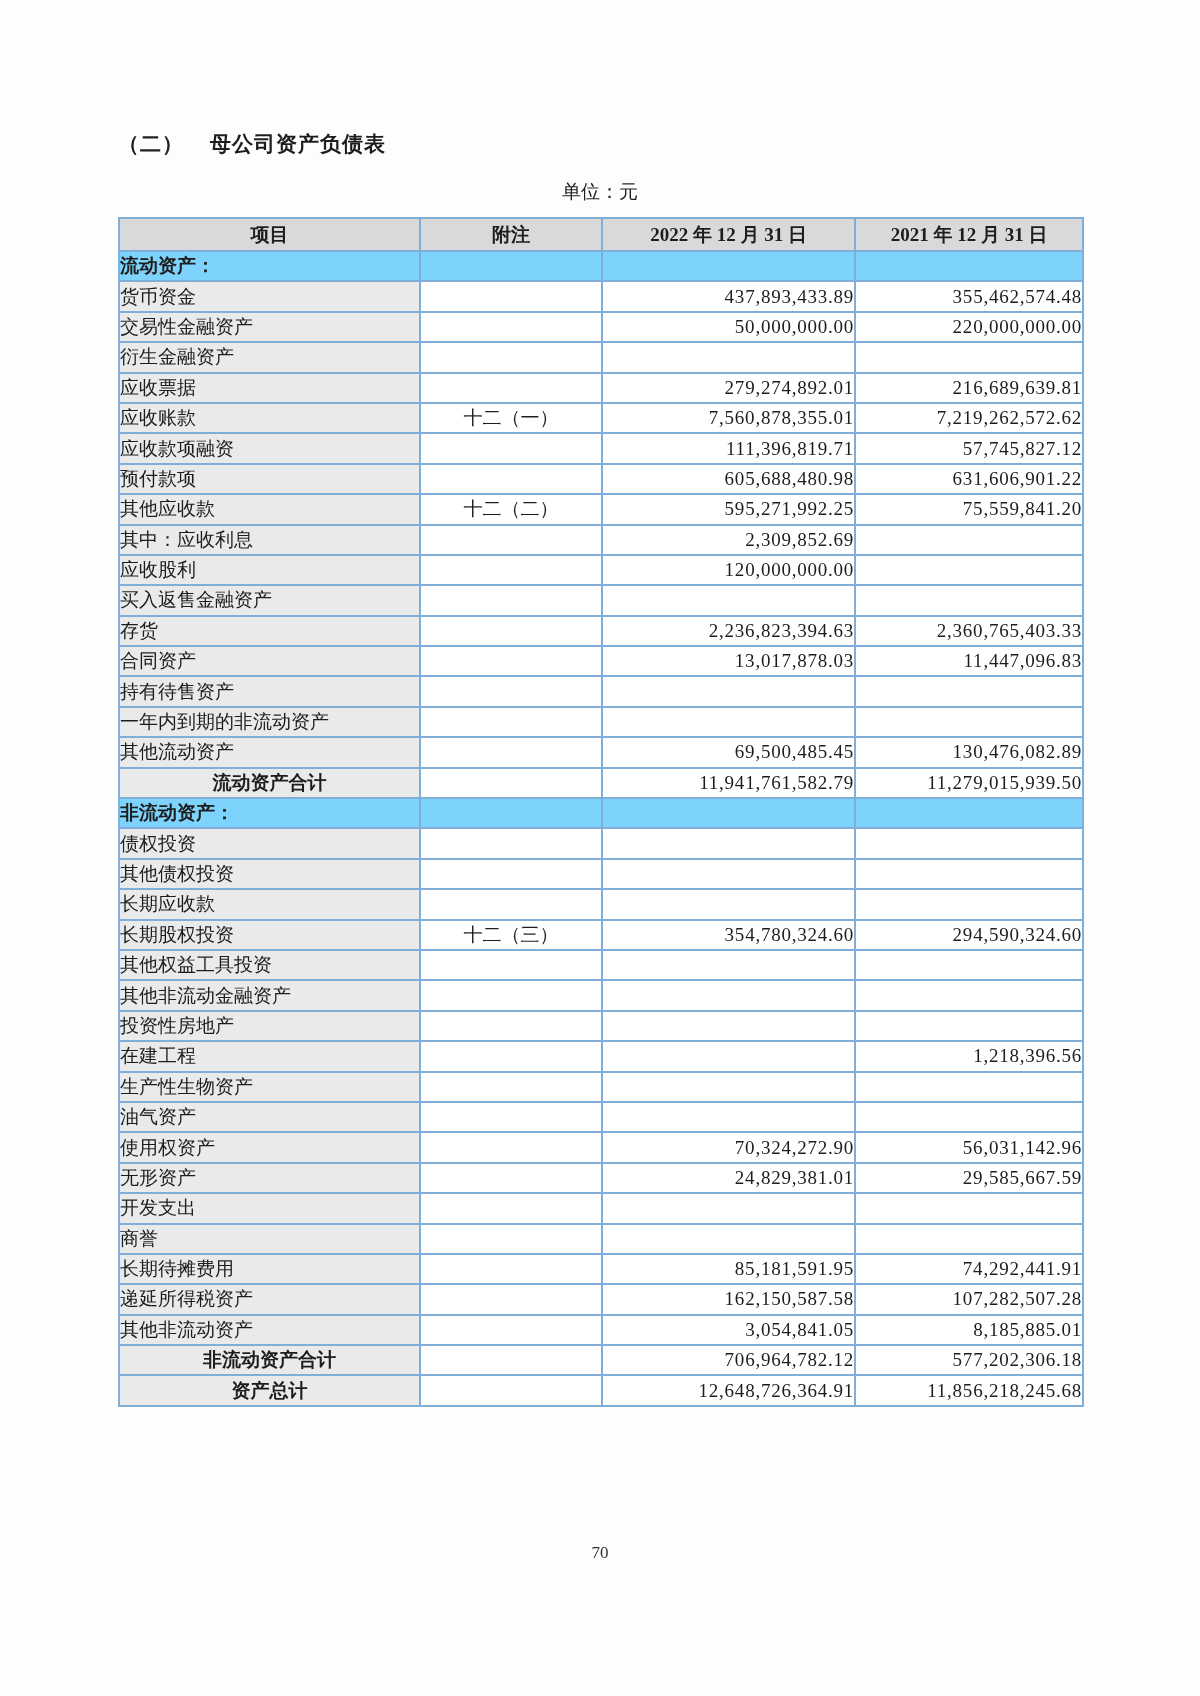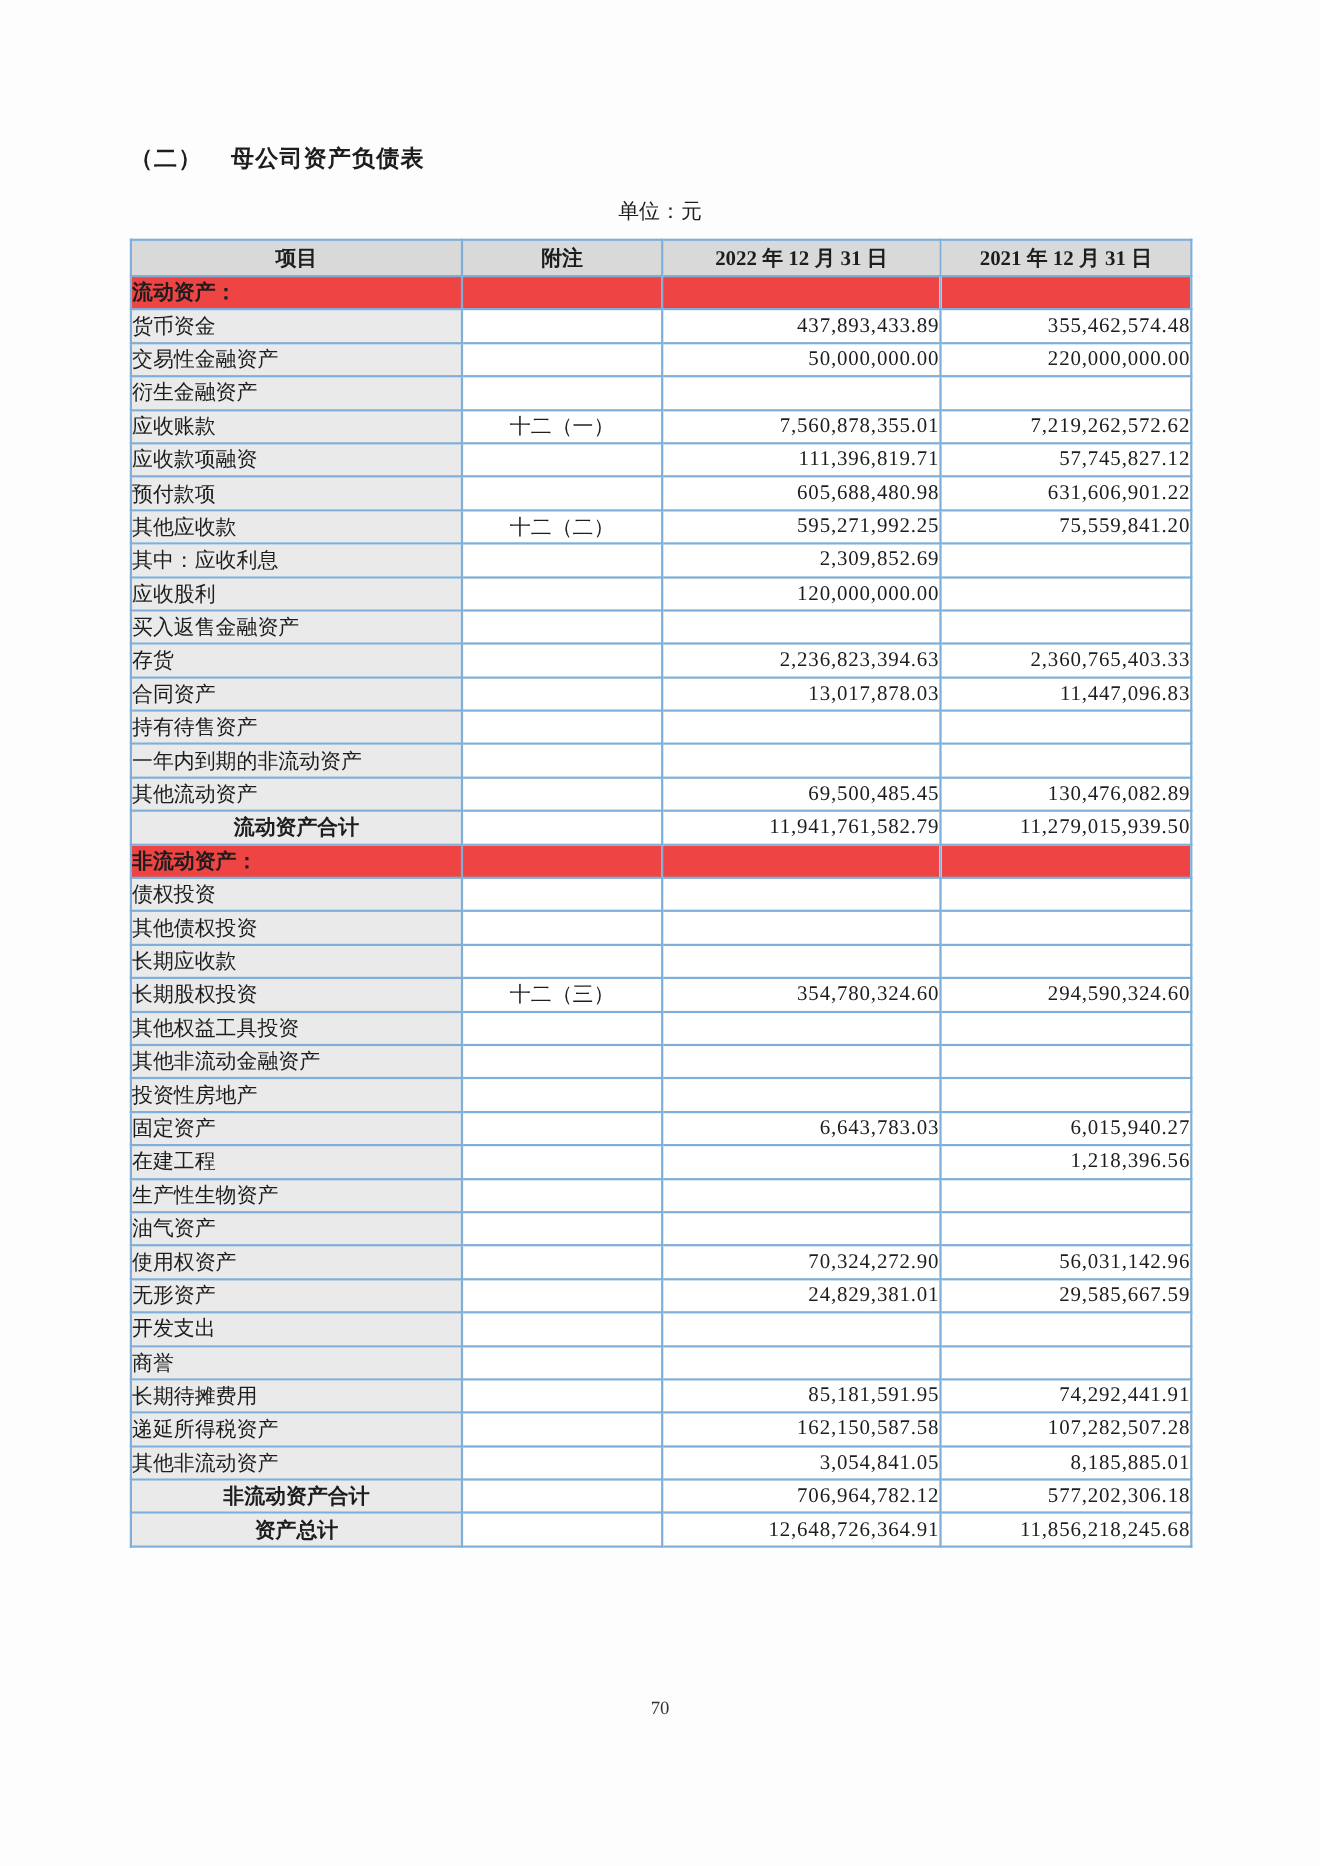--- a/index.html
+++ b/index.html
@@ -63,21 +63,21 @@
     text-align:right;
     padding-right:9px;
     letter-spacing:0.04em;
     font-variant-numeric:lining-nums;
   }
   
   tr.row-data .item-cell,
   tr.row-sub .item-cell,
   tr.row-total .item-cell{background:#eaeaea;}
   
-  tr.row-section td{background:#ef4444;}
+  tr.row-section td{background:#7dd3fc;}
   tr.row-section .item-cell{font-weight:bold;}
   
   tr.row-total .item-cell{
     text-align:center;
     padding-left:0;
     font-weight:bold;
   }
   
   tr.row-sub .item-cell{}
   .page-number{
@@ -135,20 +135,26 @@
           <td class="value-2022-cell">50,000,000.00</td>
           <td class="value-2021-cell">220,000,000.00</td>
         </tr>
         <tr class="row-data">
           <td class="item-cell">衍生金融资产</td>
           <td class="note-cell"></td>
           <td class="value-2022-cell"></td>
           <td class="value-2021-cell"></td>
         </tr>
         <tr class="row-data">
+          <td class="item-cell">应收票据</td>
+          <td class="note-cell"></td>
+          <td class="value-2022-cell">279,274,892.01</td>
+          <td class="value-2021-cell">216,689,639.81</td>
+        </tr>
+        <tr class="row-data">
           <td class="item-cell">应收账款</td>
           <td class="note-cell">十二（一）</td>
           <td class="value-2022-cell">7,560,878,355.01</td>
           <td class="value-2021-cell">7,219,262,572.62</td>
         </tr>
         <tr class="row-data">
           <td class="item-cell">应收款项融资</td>
           <td class="note-cell"></td>
           <td class="value-2022-cell">111,396,819.71</td>
           <td class="value-2021-cell">57,745,827.12</td>
@@ -261,26 +267,20 @@
           <td class="value-2022-cell"></td>
           <td class="value-2021-cell"></td>
         </tr>
         <tr class="row-data">
           <td class="item-cell">投资性房地产</td>
           <td class="note-cell"></td>
           <td class="value-2022-cell"></td>
           <td class="value-2021-cell"></td>
         </tr>
         <tr class="row-data">
-          <td class="item-cell">固定资产</td>
-          <td class="note-cell"></td>
-          <td class="value-2022-cell">6,643,783.03</td>
-          <td class="value-2021-cell">6,015,940.27</td>
-        </tr>
-        <tr class="row-data">
           <td class="item-cell">在建工程</td>
           <td class="note-cell"></td>
           <td class="value-2022-cell"></td>
           <td class="value-2021-cell">1,218,396.56</td>
         </tr>
         <tr class="row-data">
           <td class="item-cell">生产性生物资产</td>
           <td class="note-cell"></td>
           <td class="value-2022-cell"></td>
           <td class="value-2021-cell"></td>

